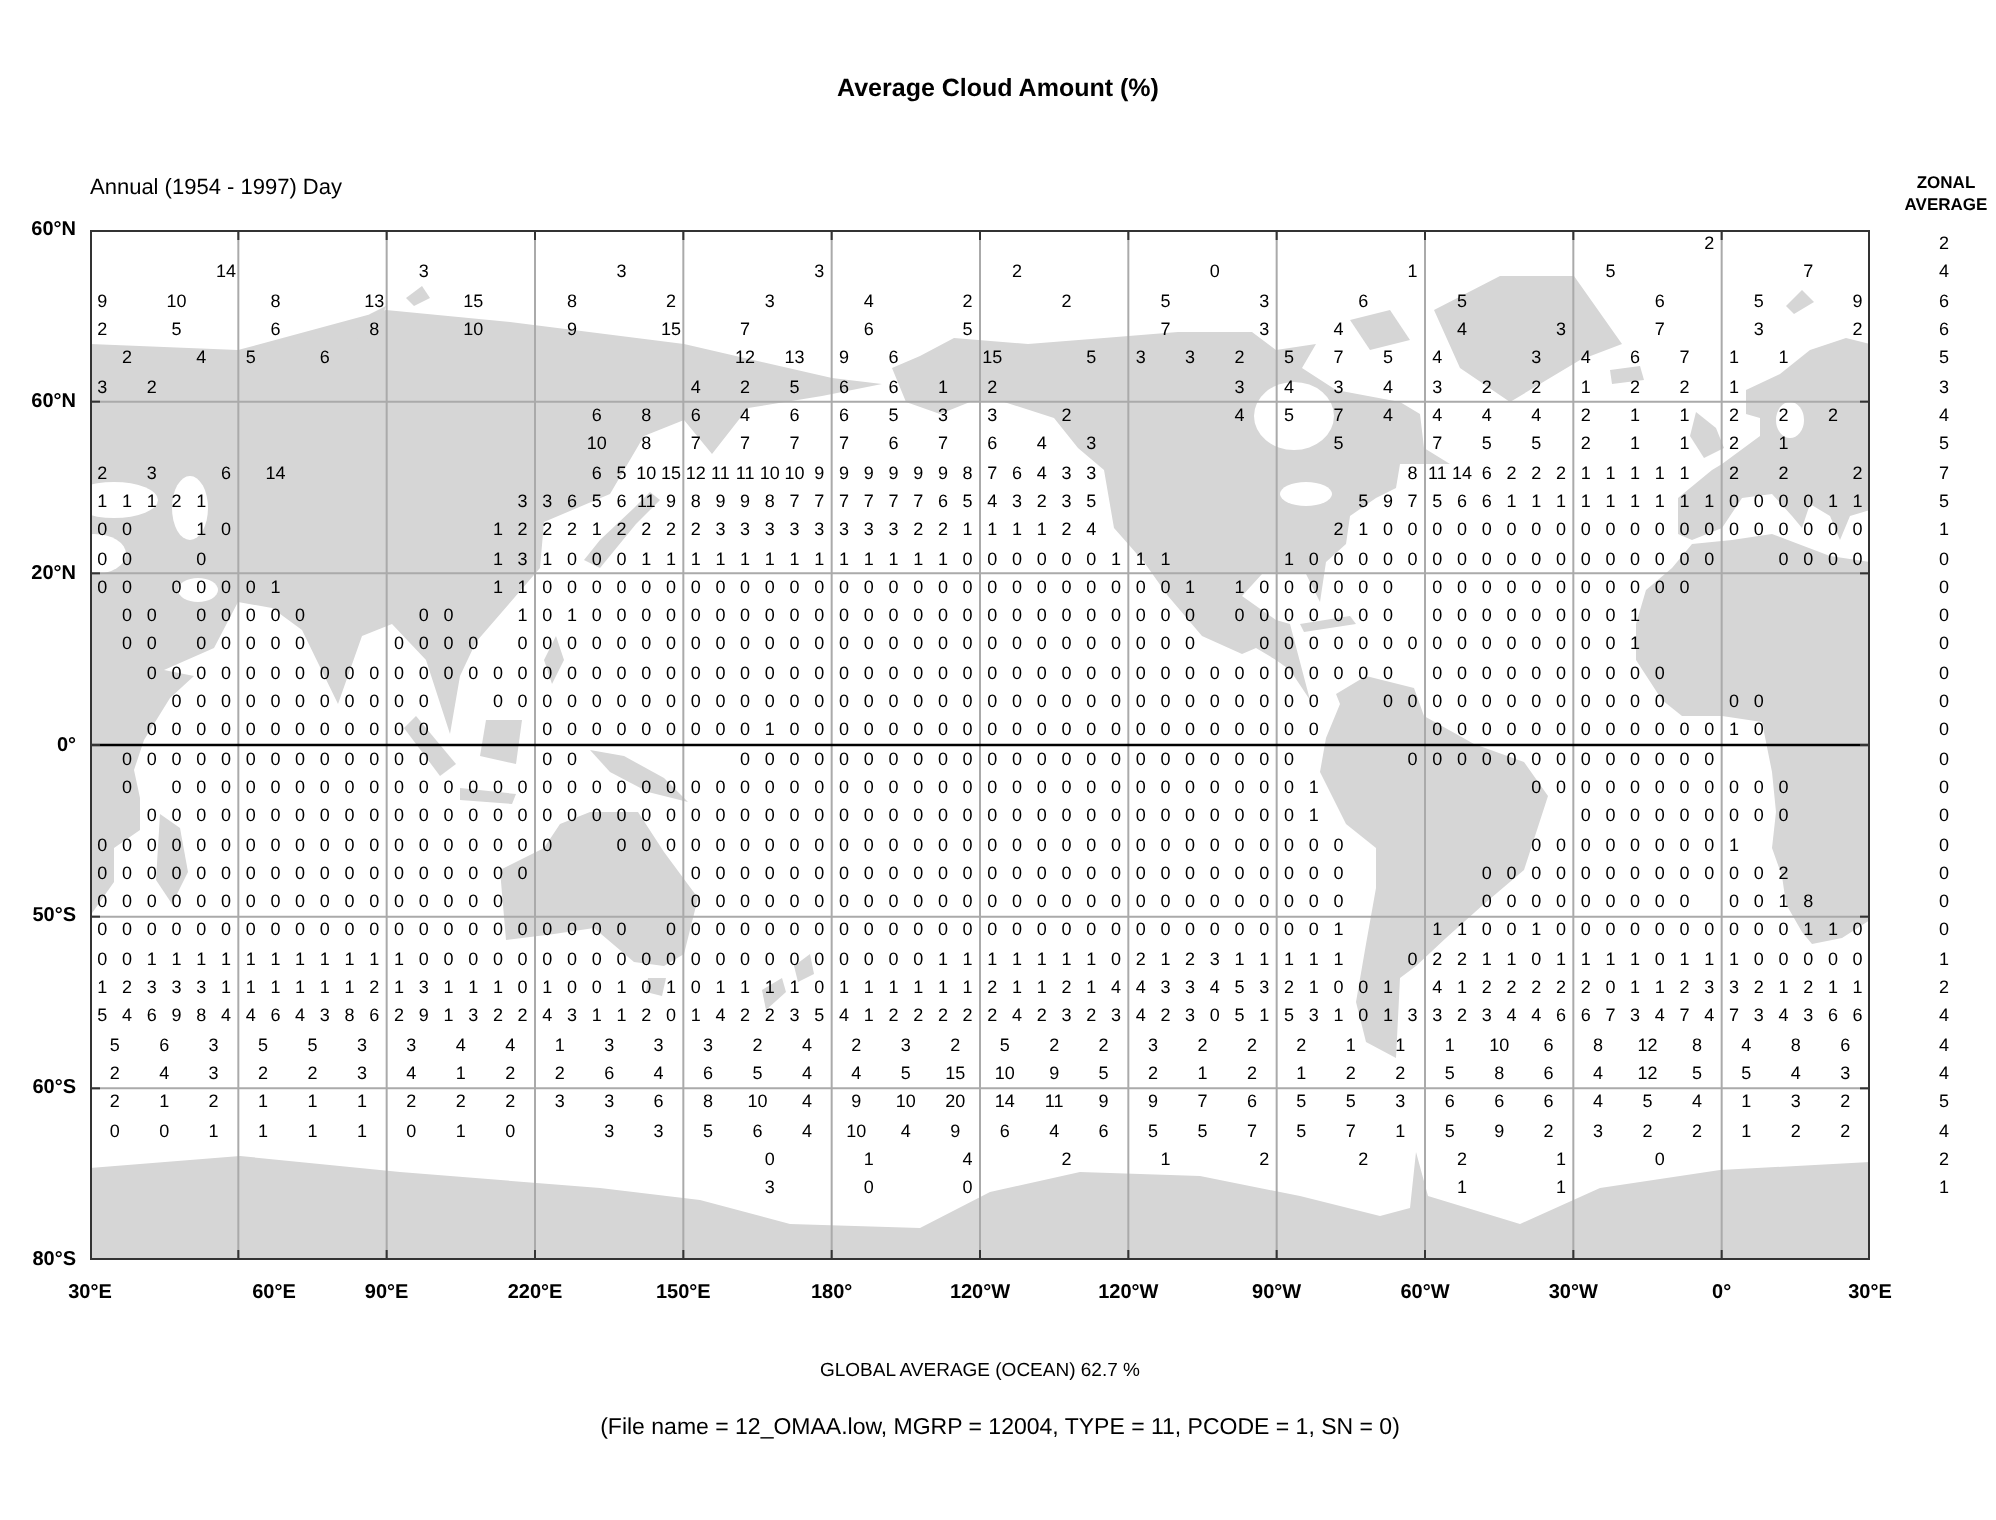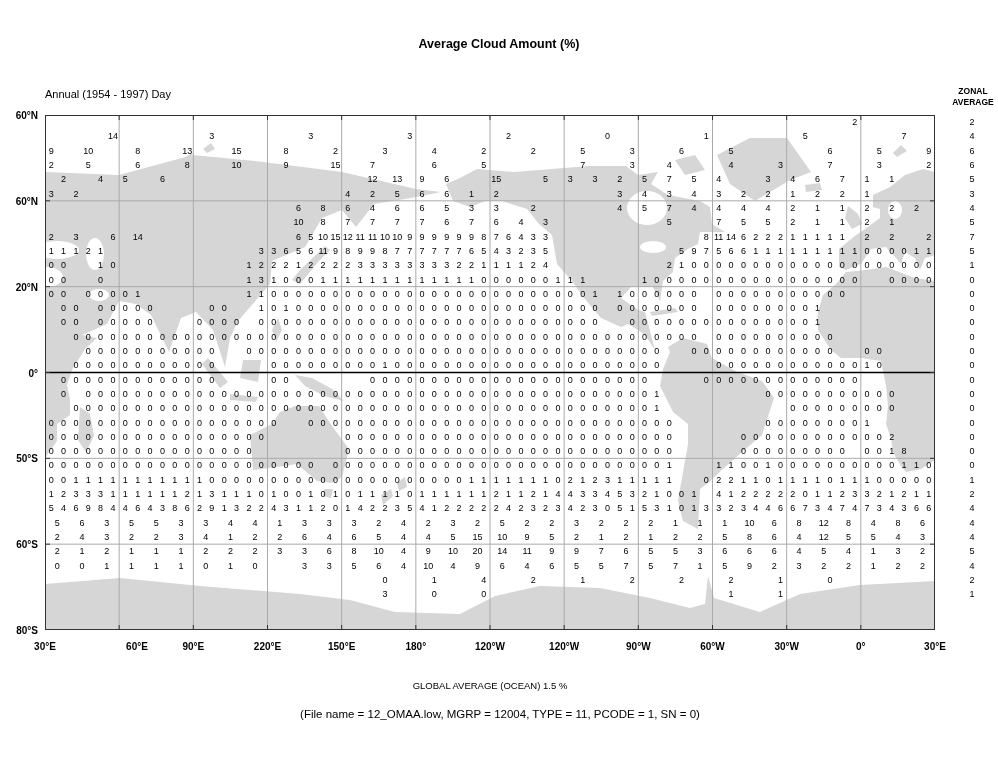--- a/index.html
+++ b/index.html
@@ -1586,21 +1586,21 @@
       <span class="cell" style="left: 686.042px; top: 464.931px;">2</span>
       <span class="cell" style="left: 735.486px; top: 464.931px;">1</span>
       <span class="cell" style="left: 784.931px; top: 464.931px;">0</span>
       <span class="cell" style="left: 339.931px; top: 479.236px;">3</span>
       <span class="cell" style="left: 389.375px; top: 479.236px;">0</span>
       <span class="cell" style="left: 438.819px; top: 479.236px;">0</span>
       <span class="cell" style="left: 686.042px; top: 479.236px;">1</span>
       <span class="cell" style="left: 735.486px; top: 479.236px;">1</span>
     </div>
 
-  <div class="gavg">GLOBAL AVERAGE (OCEAN)   1.5 %</div>
+  <div class="gavg">GLOBAL AVERAGE (OCEAN)   62.7 %</div>
   <div class="finfo">(File name = 12_OMAA.low, MGRP = 12004, TYPE = 11, PCODE = 1, SN = 0)</div>
 <span class="zonal" style="top: 122.153px;">2</span>
     <span class="zonal" style="top: 136.458px;">4</span>
     <span class="zonal" style="top: 150.764px;">6</span>
     <span class="zonal" style="top: 165.069px;">6</span>
     <span class="zonal" style="top: 179.375px;">5</span>
     <span class="zonal" style="top: 193.681px;">3</span>
     <span class="zonal" style="top: 207.986px;">4</span>
     <span class="zonal" style="top: 222.292px;">5</span>
     <span class="zonal" style="top: 236.597px;">7</span>

